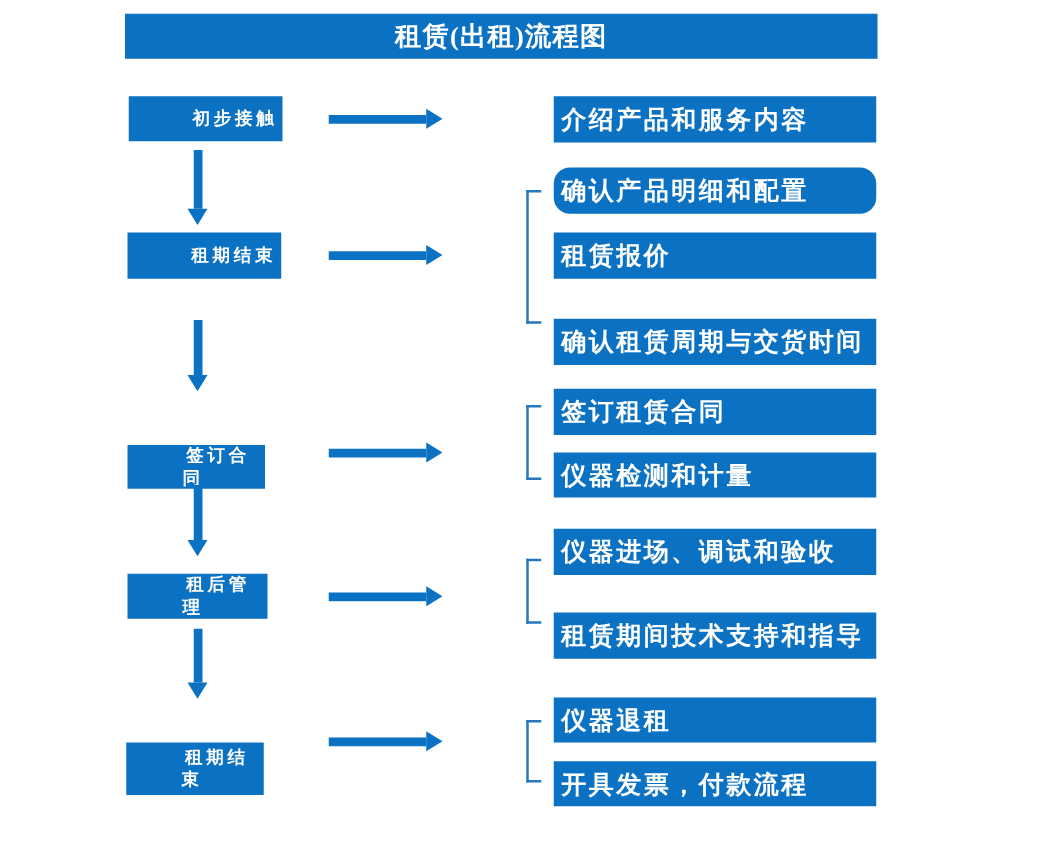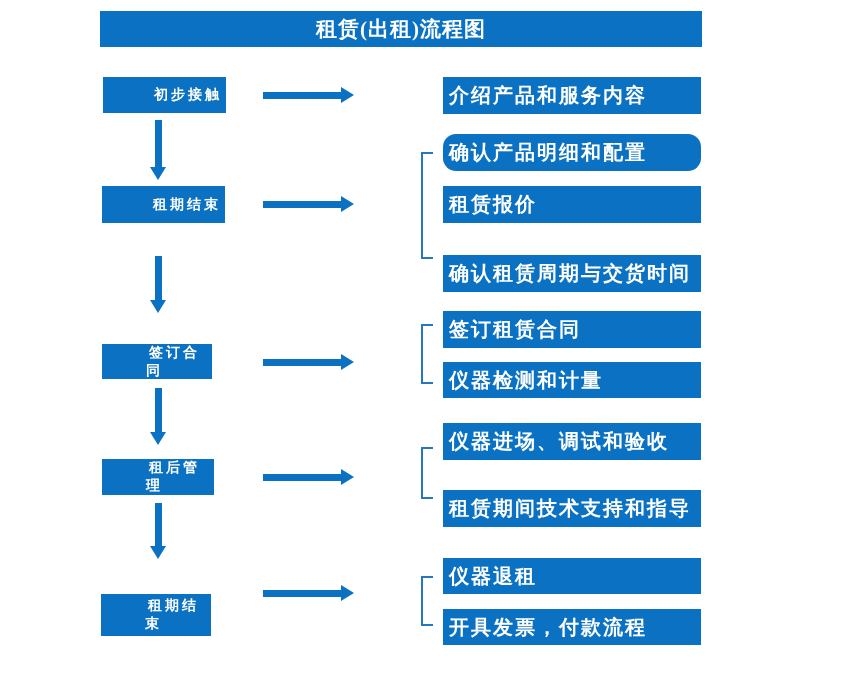--- a/index.html
+++ b/index.html
@@ -34,21 +34,21 @@
   }
   .step {
     font-size: 14px;
     letter-spacing: 3px;
     justify-content: center;
     text-indent: 3px; 
     padding-left: 44px;
   }
   #s0 { left: 103px; top: 77px;  width: 123px; height: 36px; }
   #s1 { left: 102px; top: 186px; width: 123px; height: 37px; }
-  #s2 { left: 102px; top: 344px; width: 110px; height: 35px; }
+  #s2 { left: 102px; top: 356px; width: 110px; height: 35px; }
   #s3 { left: 102px; top: 459px; width: 112px; height: 36px; }
   #s4 { left: 101px; top: 594px; width: 110px; height: 42px; }
   .output {
     left: 443px; width: 258px; height: 37px;
     font-size: 20px;
     letter-spacing: 2px;
     padding-left: 6px;
   }
   #r0 { top: 77px;  }
   #r1 { top: 134px; border-radius: 13px; }

